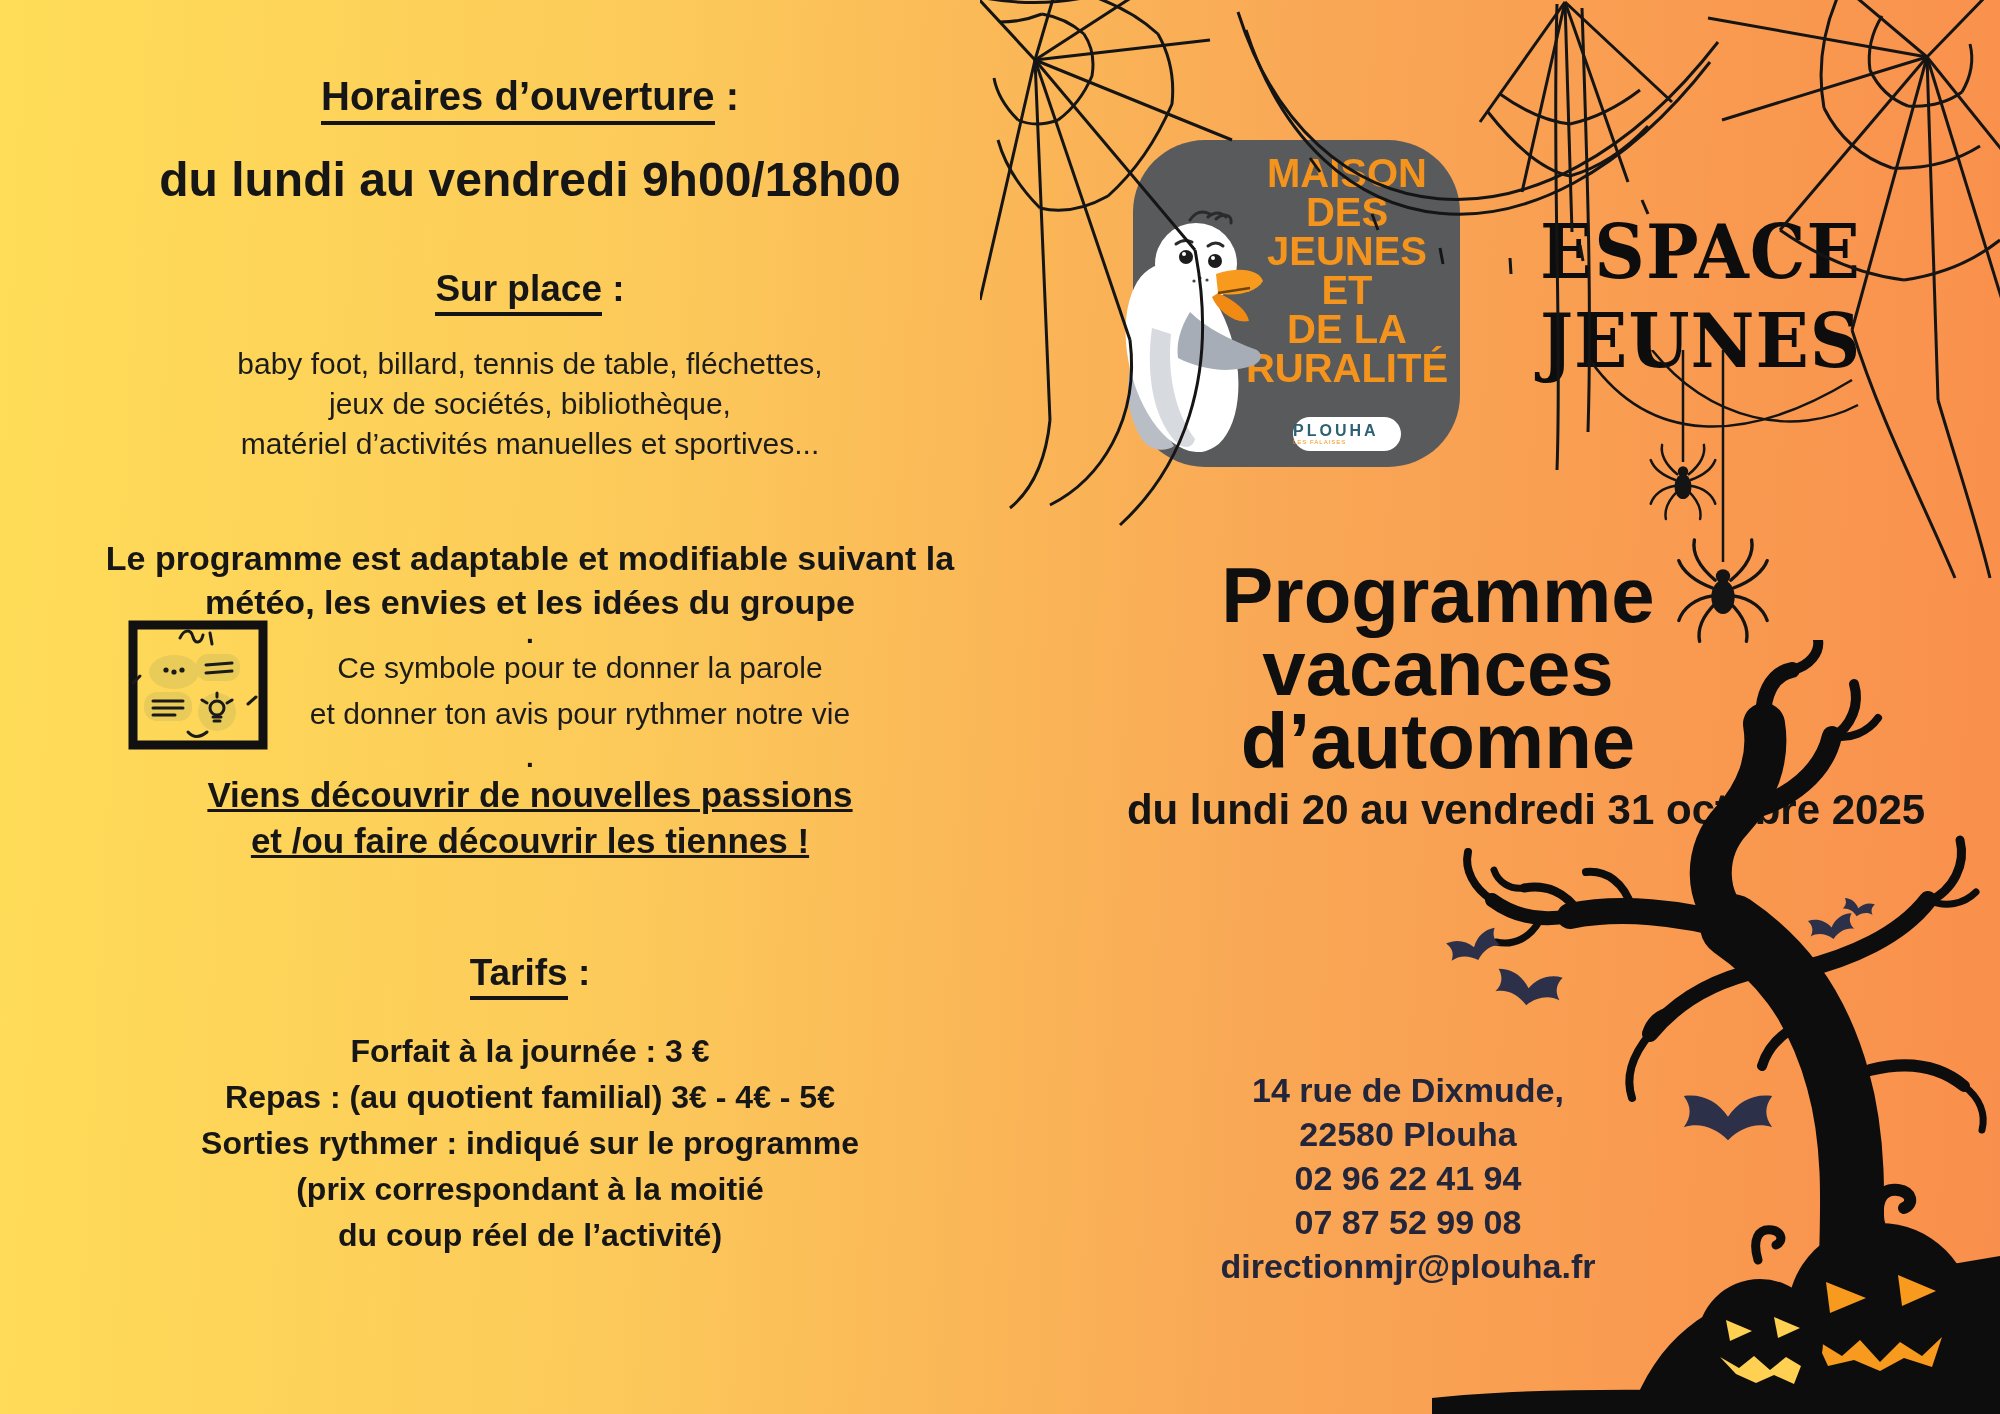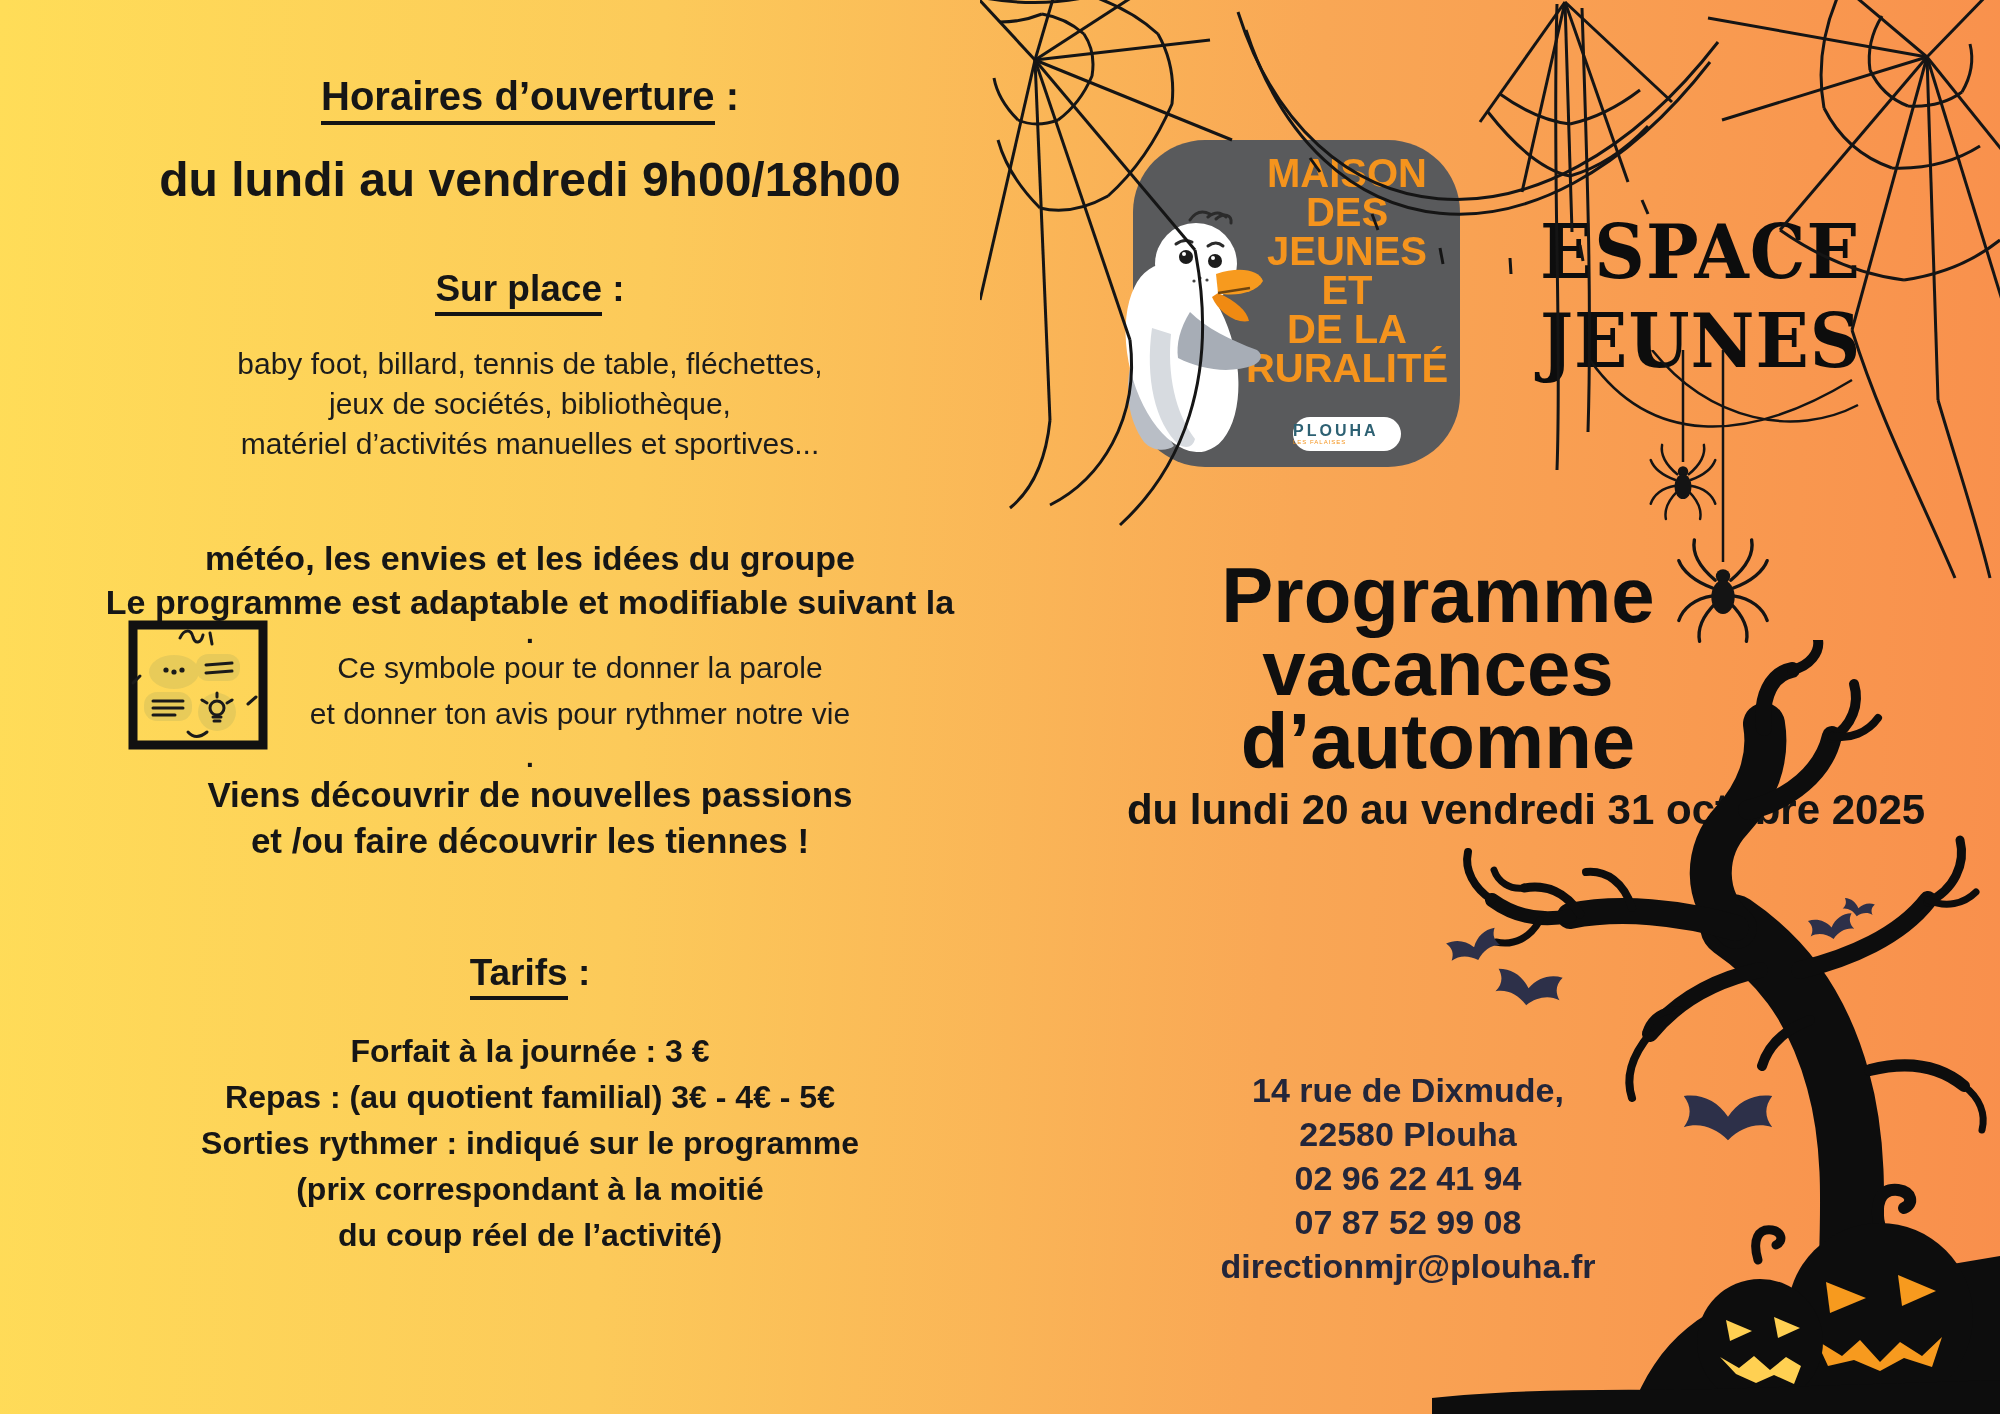--- a/index.html
+++ b/index.html
@@ -49,22 +49,22 @@
   <div class="abs leftblock ctr h2" style="top:268px;">
     <span class="uh">Sur place</span><span> :</span>
   </div>
   <div class="abs leftblock ctr body30" style="top:344px;">
     <div>baby foot, billard, tennis de table, fléchettes,</div>
     <div>jeux de sociétés, bibliothèque,</div>
     <div>matériel d’activités manuelles et sportives...</div>
   </div>
 
   <div class="abs leftblock ctr bold34" style="top:536px;">
+    <div>Le programme est adaptable et modifiable suivant la</div>
     <div>météo, les envies et les idées du groupe</div>
-    <div>Le programme est adaptable et modifiable suivant la</div>
   </div>
 
   <div class="abs ctr dot" style="left:60px;width:940px;top:624px;">.</div>
 
   <svg class="abs decor" style="left:128px;top:620px;" width="140" height="130" viewBox="0 0 140 130">
     <rect x="5" y="5" width="130" height="120" fill="none" stroke="#111" stroke-width="9"></rect>
     <g fill="#e5c95a" opacity="0.85">
       <ellipse cx="46" cy="52" rx="25" ry="17"></ellipse>
       <rect x="68" y="34" width="44" height="27" rx="12"></rect>
       <rect x="16" y="72" width="48" height="29" rx="13"></rect>
@@ -95,21 +95,21 @@
     </g>
   </svg>
 
   <div class="abs ctr body30" style="left:270px;top:648px;width:620px;">
     <div>Ce symbole pour te donner la parole</div>
     <div style="margin-top:6px;">et donner ton avis pour rythmer notre vie</div>
   </div>
 
   <div class="abs ctr dot" style="left:60px;width:940px;top:748px;">.</div>
 
-  <div class="abs leftblock ctr bold35" style="top:772px;">
+  <div class="abs leftblock ctr bold35" style="top:772px;text-decoration:underline;">
     <div>Viens découvrir de nouvelles passions</div>
     <div>et /ou faire découvrir les tiennes !</div>
   </div>
 
   <div class="abs leftblock ctr h2" style="top:952px;">
     <span class="uh">Tarifs</span><span> :</span>
   </div>
   <div class="abs leftblock ctr tarif" style="top:1028px;">
     <div>Forfait à la journée : 3 €</div>
     <div>Repas : (au quotient familial) 3€ - 4€ - 5€</div>

